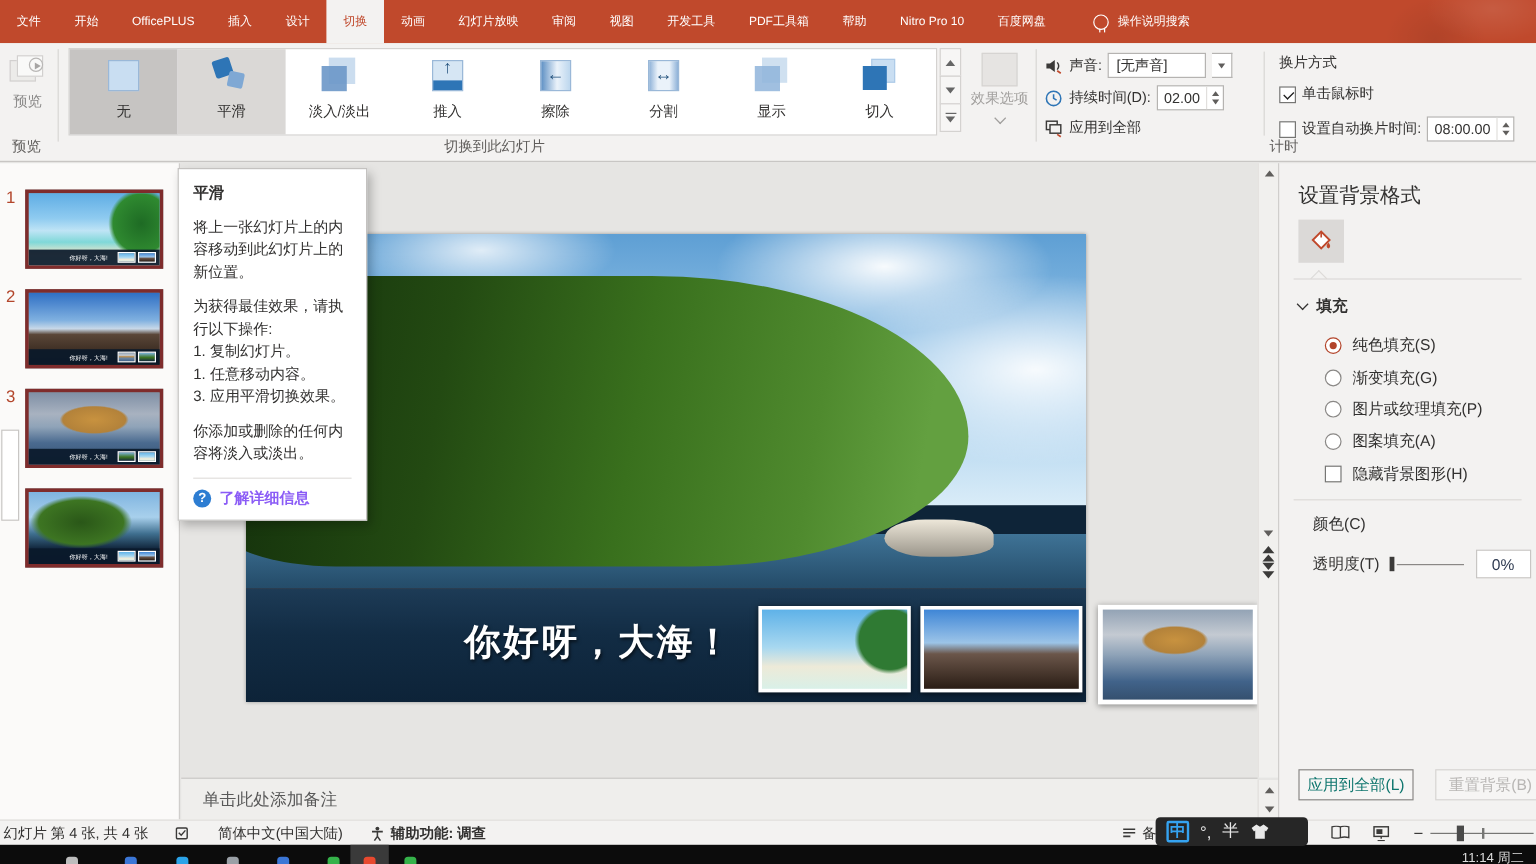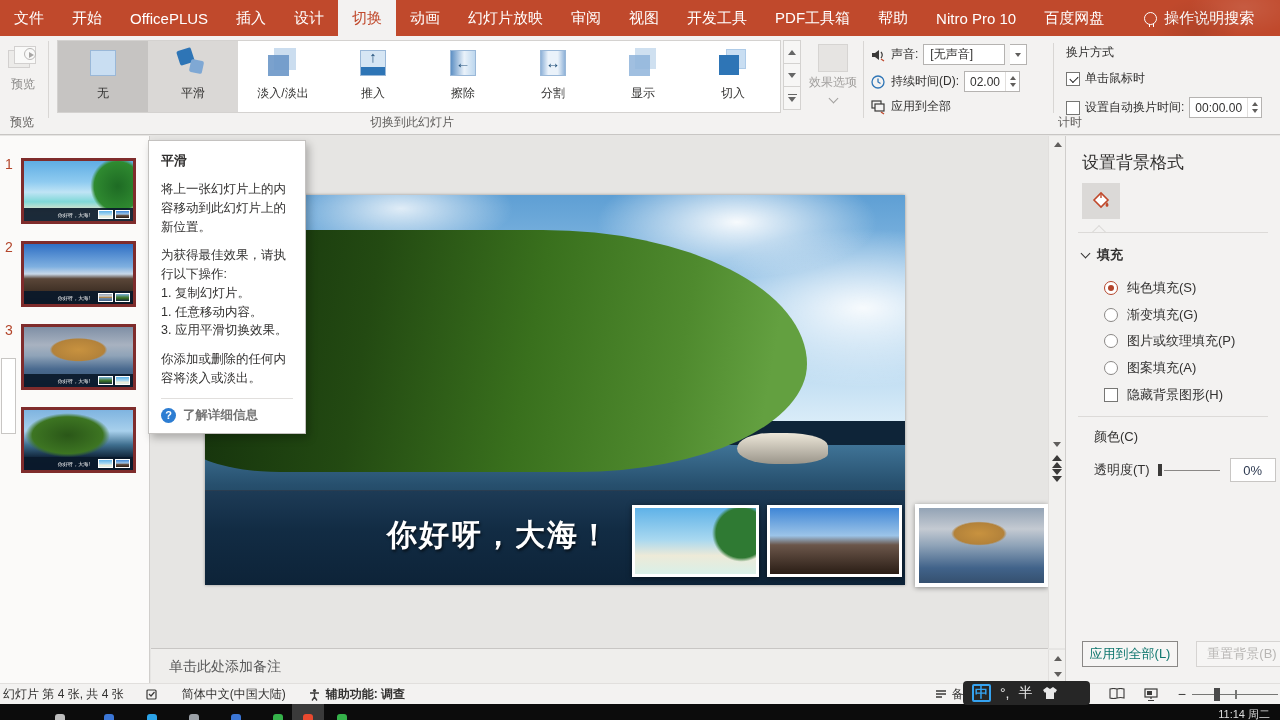--- a/index.html
+++ b/index.html
@@ -1,21 +1,21 @@
 <!DOCTYPE html>
 <html><head>
 <meta charset="utf-8">
 <style>
   * { margin:0; padding:0; box-sizing:border-box; }
   html,body { width:1280px; height:720px; overflow:hidden; }
   body { font-family:"Liberation Sans","DejaVu Sans",sans-serif; font-size:12px; color:#323130; }
   #root { position:relative; width:1280px; height:720px; background:#E6E5E3; overflow:hidden; }
 
   
-  #menubar { position:absolute; left:0; top:0; width:1280px; height:36px; background:#C0492C; display:flex; align-items:stretch; color:#fff; font-size:15px; }
+  #menubar { position:absolute; left:0; top:0; width:1280px; height:36px; background:#C0492C; display:flex; align-items:stretch; color:#fff; font-size:10px; }
   #menubar .deco { position:absolute; right:0; top:0; width:240px; height:36px;
     background: radial-gradient(ellipse 80px 40px at 85% 20%, rgba(255,255,255,.10), transparent 70%),
                 radial-gradient(ellipse 60px 50px at 65% 90%, rgba(0,0,0,.08), transparent 70%); }
   .mtab { padding:0 14px; display:flex; align-items:center; cursor:default; white-space:nowrap; }
   .mtab.active { background:#F3F2F1; color:#C0492C; }
   #search-box { display:flex; align-items:center; margin-left:26px; gap:7px; }
   .bulb { width:13px; height:13px; border:1.5px solid #fff; border-radius:50%; position:relative; }
   .bulb::after { content:""; position:absolute; left:4px; top:11px; width:3px; height:3px; border-left:1.5px solid #fff; border-right:1.5px solid #fff; }
 
   
@@ -168,21 +168,21 @@
   #btn-reset { left:130px; top:505px; width:92px; color:#B8B6B4; border-color:#D6D4D2; }
 
   
   #tooltip { position:absolute; left:148px; top:140px; width:158px; background:#fff; border:1px solid #C4C2C0; box-shadow:3px 4px 8px rgba(0,0,0,.25); padding:11px 12px 9px; z-index:50; }
   #tooltip .tt-title { font-size:13px; font-weight:bold; margin-bottom:10px; }
   #tooltip p { font-size:12.5px; line-height:1.5; margin-bottom:10px; color:#323130; }
   #tooltip .steps { font-size:12.5px; line-height:1.5; margin-bottom:10px; }
   #tooltip .tt-div { height:1px; background:#E1DFDD; margin:8px 0 8px; }
   #tt-link-row { display:flex; align-items:center; gap:7px; }
   .qmark { width:15px; height:15px; border-radius:50%; background:#2D7DD2; color:#fff; font-size:11px; font-weight:bold; display:flex; align-items:center; justify-content:center; flex:0 0 auto; }
-  #tt-link { color:#737373; font-size:12.5px; font-weight:bold; text-decoration:none; }
+  #tt-link { color:#8b5cf6; font-size:12.5px; font-weight:bold; text-decoration:none; }
 
   
   #statusbar { position:absolute; left:0; top:683px; width:1280px; height:21px; background:#F3F2F1; border-top:1px solid #E1DFDD; display:flex; align-items:center; font-size:12px; color:#323130; }
   .st { display:flex; align-items:center; gap:5px; white-space:nowrap; }
   #st-left { display:flex; gap:22px; padding-left:3px; }
   #st-right { position:absolute; right:0; display:flex; align-items:center; height:21px; }
   .vicon { display:flex; align-items:center; justify-content:center; width:26px; height:21px; }
   #zoom-slider { position:relative; width:86px; height:21px; margin-right:2px; }
   #zoom-slider .ztrack { position:absolute; left:0; right:0; top:10px; height:1.5px; background:#767674; }
   #zoom-slider .ztick { position:absolute; left:50%; top:6px; width:1.5px; height:9px; background:#767674; }
@@ -364,21 +364,21 @@
         <span>换片方式</span>
       </div>
       <div class="trow" style="left:196px; top:29px;">
         <div class="cb checked"></div>
         <span>单击鼠标时</span>
       </div>
       <div class="trow" style="left:196px; top:56px;">
         <div class="cb"></div>
         <span>设置自动换片时间:</span>
         <div class="spin">
-          <span class="sval" style="min-width:52px;">00:00.00</span>
+          <span class="sval" style="min-width:52px;">08:00.00</span>
           <div class="sarr">
               <div class="mini-up"></div>
               <div class="mini-dn"></div>
             </div>
         </div>
       </div>
     </div>
     <div class="grouplabel" style="left:1058px;">计时</div>
   </div>
 

